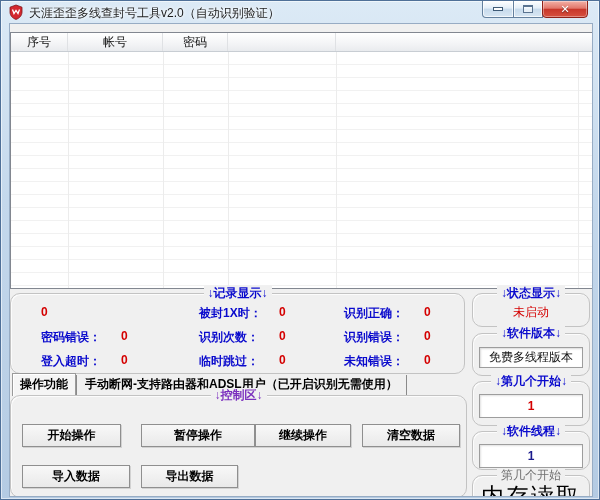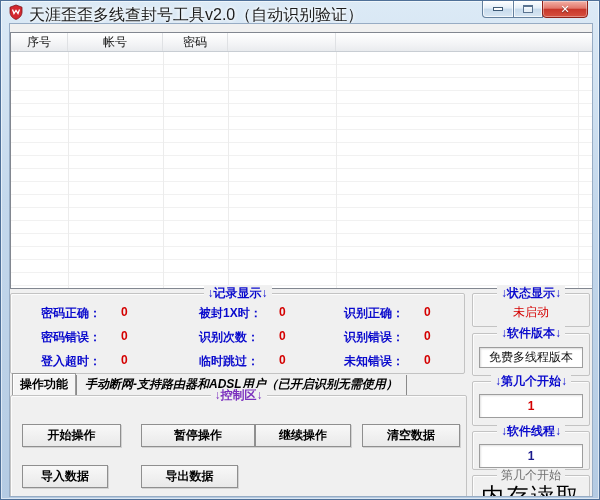--- a/index.html
+++ b/index.html
@@ -10,21 +10,21 @@
     background:linear-gradient(180deg,#dceaf6 0%,#c4d8ec 40%,#b4cbe3 100%);
     border:1px solid #4f7098;
     box-shadow:inset 0 0 0 1px rgba(255,255,255,.55);
     overflow:hidden;
   }
 
   
   .titlebar { position:absolute; left:0; top:0; right:0; height:22px; }
   .app-icon { position:absolute; left:7px; top:3px; width:16px; height:16px; }
   .title-text {
-    position:absolute; left:28px; top:4px; font-size:16px; color:#1c1c1c;
+    position:absolute; left:28px; top:4px; font-size:12px; color:#1c1c1c;
     text-shadow:0 0 4px #fff, 0 0 4px #fff; white-space:nowrap;
   }
   .win-buttons { position:absolute; top:-1px; right:11px; display:flex; }
   .win-btn {
     height:18px; border:1px solid #64809e; border-top:1px solid #3c5a78;
     border-radius:0 0 4px 4px; display:flex; align-items:center; justify-content:center;
     background:linear-gradient(180deg,#ffffff 0%,#e3eef8 45%,#c7daec 50%,#d8e6f3 100%);
     box-shadow:inset 0 0 0 1px rgba(255,255,255,.7); margin-left:-1px;
   }
   .win-btn.min { width:32px; border-radius:0 0 0 4px; }
@@ -62,21 +62,21 @@
       linear-gradient(#ececec,#ececec),
       linear-gradient(#ececec,#ececec),
       linear-gradient(#ececec,#ececec),
       repeating-linear-gradient(to bottom,#ffffff 0 12px,#f1f1f1 12px 13px);
     background-size:1px 100%,1px 100%,1px 100%,1px 100%,1px 100%,100% 100%;
     background-position:57px 0,152px 0,217px 0,325px 0,567px 0,0 0;
     background-repeat:no-repeat,no-repeat,no-repeat,no-repeat,no-repeat,repeat;
   }
 
   
-  .group { position:absolute; border:1px solid #c3c3c3; border-radius:2px; background:#f0f0f0; box-shadow:inset 1px 1px 0 rgba(255,255,255,.8); }
+  .group { position:absolute; border:1px solid #c3c3c3; border-radius:10px; background:#f0f0f0; box-shadow:inset 1px 1px 0 rgba(255,255,255,.8); }
   .group-label {
     position:absolute; top:-8px; left:50%; transform:translateX(-50%);
     background:#f0f0f0; padding:0 4px; font-size:12px; font-weight:bold; white-space:nowrap; line-height:14px;
   }
   .lbl-blue { color:#0a0acd; }
   .lbl-purple { color:#7b2fbe; }
   .lbl-gray { color:#707070; font-weight:normal; }
 
   
   .g-record { left:0; top:269px; width:455px; height:81px; }
@@ -89,35 +89,35 @@
   .stat-value { color:#d40000; }
 
   
   .tabbar { position:absolute; left:2px; top:353px; height:19px; display:flex; align-items:flex-end; font-weight:bold; }
   .tab { white-space:nowrap; }
   .tab.active {
     padding:2px 7px 3px 7px; background:#f5f5f5; border:1px solid #9a9a9a; border-bottom:none;
     box-shadow:inset 1px 1px 0 #fff;
     margin-top:20px;
   }
-  .tab.inactive { padding:1px 8px 2px 8px; border-left:1px solid #8a8a8a; border-right:1px solid #8a8a8a; margin-bottom:1px;font-style:italic; }
+  .tab.inactive { padding:1px 8px 2px 8px; border-left:1px solid #8a8a8a; border-right:1px solid #8a8a8a; margin-bottom:1px; }
 
   
   .g-control { left:0; top:371px; width:457px; height:103px; }
   .btn {
     position:absolute; height:23px; display:flex; align-items:center; justify-content:center;
     background:linear-gradient(180deg,#f8f8f8,#e9e9e9); border:1px solid #8f8f8f;
     box-shadow:1px 1px 0 rgba(0,0,0,.12); font-size:12px; font-weight:bold; color:#000;
     font-family:inherit; cursor:default; white-space:nowrap;
   }
   .btn-0 { left:11px;  top:28px; width:99px; }
   .btn-1 { left:130px; top:28px; width:114px;text-align:center; }
   .btn-2 { left:244px; top:28px; width:96px; }
   .btn-3 { left:351px; top:28px; width:98px; }
-  .btn-4 { left:11px;  top:69px; width:86px; }
+  .btn-4 { left:11px;  top:69px; width:108px; }
   .btn-5 { left:130px; top:69px; width:97px; }
 
   
   .g-status  { left:462px; top:269px; width:118px; height:34px; }
   .g-version { left:462px; top:309px; width:118px; height:43px; }
   .g-start   { left:462px; top:357px; width:118px; height:45px; }
   .g-threads { left:462px; top:407px; width:118px; height:39px; }
   .g-recog   { left:462px; top:451px; width:118px; height:45px; }
 
   .status-value { margin-top:10px; text-align:center; color:#d40000; font-weight:normal; }
@@ -171,21 +171,20 @@
         <div class="lv-col">密码</div>
         <div class="lv-col"></div>
       </div>
       <div class="lv-body"></div>
     </div>
 
     <div class="group g-record">
       <span class="group-label lbl-blue">↓记录显示↓</span>
       <div class="stats">
         <div class="stat">
-            <span class="stat-label">密码正确：</span>
             <span class="stat-value">0</span>
           </div>
         <div class="stat">
             <span class="stat-label">被封1X时：</span>
             <span class="stat-value">0</span>
           </div>
         <div class="stat">
             <span class="stat-label">识别正确：</span>
             <span class="stat-value">0</span>
           </div>

